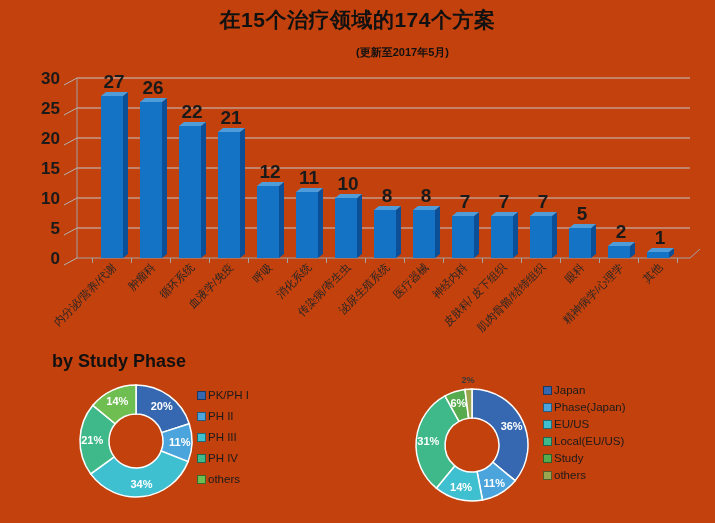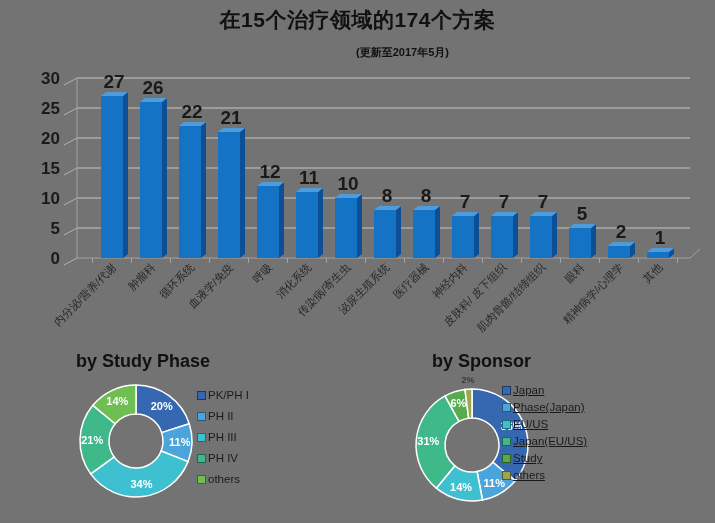--- a/index.html
+++ b/index.html
@@ -1,42 +1,42 @@
 <!DOCTYPE html>
 <html><head>
 <meta charset="utf-8">
 <style>
   html,body{margin:0;padding:0;background:#fff;}
   .page{
-    position:relative;width:715px;height:523px;background:#737373;overflow:hidden;
+    position:relative;width:715px;height:523px;background:#c2410c;overflow:hidden;
     font-family:"Liberation Sans","DejaVu Sans",sans-serif;color:#1a1a1a;
   }
   .chart-title{
     position:absolute;top:6px;left:0;width:715px;text-align:center;
     font-size:21px;font-weight:700;letter-spacing:0.5px;color:#111;
   }
   .chart-subtitle{
     position:absolute;top:45px;left:0;width:715px;text-align:center;
     transform:translateX(45px);
     font-size:11px;font-weight:700;color:#111;
   }
   #bar-chart{position:absolute;left:0;top:60px;width:715px;height:300px;}
   .ylab{font-size:17px;font-weight:600;fill:#1a1a1a;}
   .vlab{font-size:19px;font-weight:600;fill:#1a1a1a;}
   .clab{font-size:11px;fill:#262626;}
   .plab{font-size:11px;font-weight:700;fill:#ffffff;}
   .plab-out{font-size:9px;font-weight:700;fill:#3a3a3a;}
   .section-title{position:absolute;font-size:18px;font-weight:700;color:#111;}
-  #phase-title{left:76px;top:351px;}
+  #phase-title{left:52px;top:351px;}
   #sponsor-title{left:432px;top:351px;}
   #phase-donut{position:absolute;left:60px;top:365px;width:152px;height:152px;}
   #sponsor-donut{position:absolute;left:396px;top:369px;width:152px;height:152px;}
   .legend{position:absolute;list-style:none;margin:0;padding:0;}
   #phase-legend{left:197px;top:389px;}
-  #sponsor-legend{left:502px;top:384px;text-decoration:underline;}
+  #sponsor-legend{left:543px;top:384px;}
   .legend li{display:flex;align-items:center;font-size:11.5px;color:#1b1b1b;}
   #phase-legend li{margin-bottom:9px;}
   #sponsor-legend li{margin-bottom:5px;}
   .swatch{
     display:inline-block;width:9px;height:9px;margin-right:2px;
     border:1px solid rgba(0,0,0,0.45);box-sizing:border-box;
   }
 </style>
 </head>
 <body>
@@ -191,21 +191,20 @@
       <li>
         <span class="swatch" style="background: rgb(63, 185, 138);"></span>
         <span>PH IV</span>
       </li>
       <li>
         <span class="swatch" style="background: rgb(111, 190, 81);"></span>
         <span>others</span>
       </li>
     </ul>
 
-  <div class="section-title" id="sponsor-title">by Sponsor</div>
   <svg id="sponsor-donut" viewBox="0 0 152 152">
       <path d="M76,20 A56,56 0 0 1 119.1487415954442,111.69574342592662 L96.80385755494632,93.21044772321463 A27,27 0 0 0 76,49 Z" fill="#3568B0" stroke="#ffffff" stroke-width="1.5"></path>
       <text x="115.64952143906098" y="61.34235144361851" text-anchor="middle" class="plab">36%</text>
       <path d="M119.1487415954442,111.69574342592662 A56,56 0 0 1 86.49335361680059,131.00808604080657 L81.05929549381457,102.5217557696746 A27,27 0 0 0 96.80385755494632,93.21044772321463 Z" fill="#4BA5DC" stroke="#ffffff" stroke-width="1.5"></path>
       <text x="98.30619483818128" y="117.7177156233128" text-anchor="middle" class="plab">11%</text>
       <path d="M86.49335361680059,131.00808604080657 A56,56 0 0 1 40.30425657407339,119.1487415954442 L58.789552276785386,96.80385755494632 A27,27 0 0 0 81.05929549381457,102.5217557696746 Z" fill="#3FC0D0" stroke="#ffffff" stroke-width="1.5"></path>
       <text x="65.10240914443608" y="122.44331412065662" text-anchor="middle" class="plab">14%</text>
       <path d="M40.30425657407339,119.1487415954442 A56,56 0 0 1 49.0217942503039,26.926825917543667 L62.99265079925367,52.339719638815694 A27,27 0 0 0 58.789552276785386,96.80385755494632 Z" fill="#3FB98A" stroke="#ffffff" stroke-width="1.5"></path>
       <text x="32.37447471109303" y="75.87617371038273" text-anchor="middle" class="plab">31%</text>
       <path d="M49.0217942503039,26.926825917543667 A56,56 0 0 1 68.981338920399,20.441576726389236 L72.6160026937638,49.21290306450909 A27,27 0 0 0 62.99265079925367,52.339719638815694 Z" fill="#55AB4D" stroke="#ffffff" stroke-width="1.5"></path>
@@ -221,21 +220,21 @@
       <li>
         <span class="swatch" style="background: rgb(75, 165, 220);"></span>
         <span>Phase(Japan)</span>
       </li>
       <li>
         <span class="swatch" style="background: rgb(63, 192, 208);"></span>
         <span>EU/US</span>
       </li>
       <li>
         <span class="swatch" style="background: rgb(63, 185, 138);"></span>
-        <span>Japan(EU/US)</span>
+        <span>Local(EU/US)</span>
       </li>
       <li>
         <span class="swatch" style="background: rgb(85, 171, 77);"></span>
         <span>Study</span>
       </li>
       <li>
         <span class="swatch" style="background: rgb(153, 165, 79);"></span>
         <span>others</span>
       </li>
     </ul>

